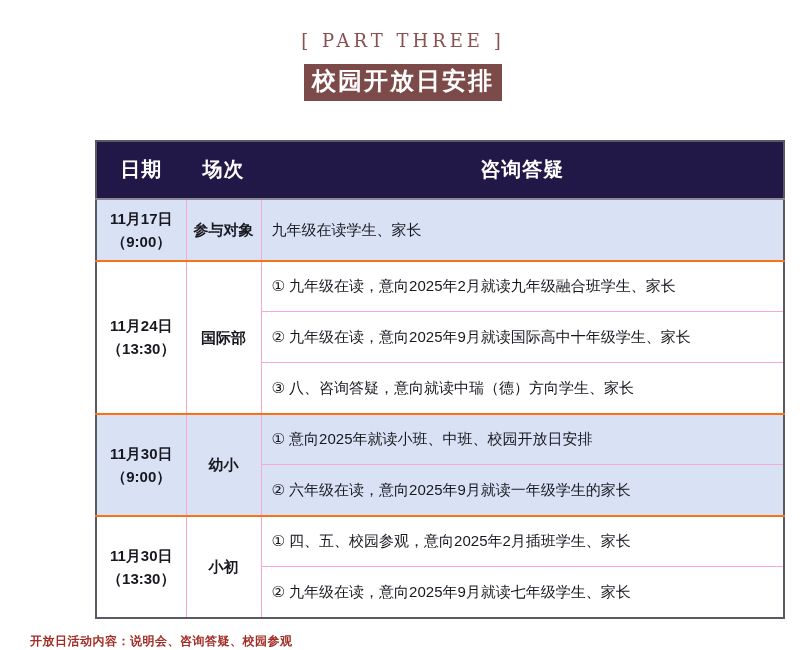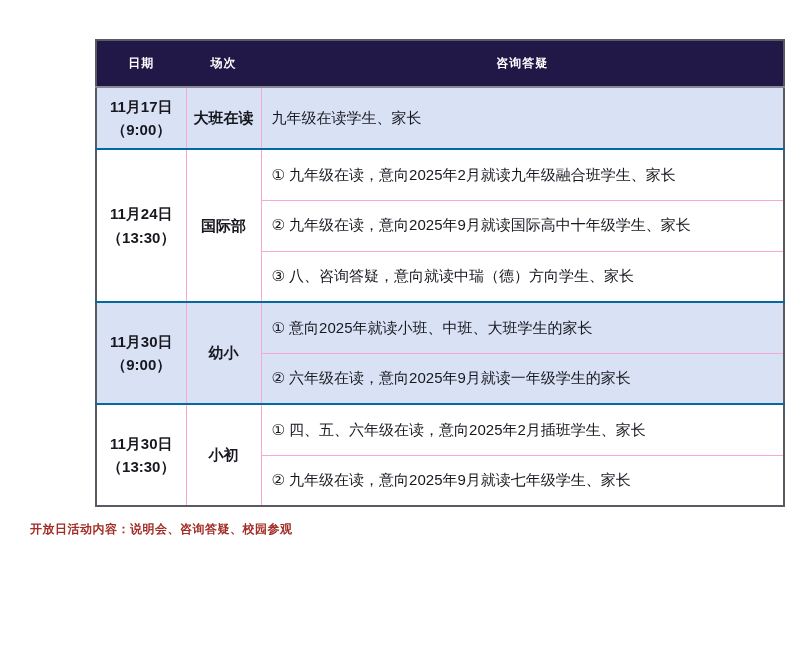--- a/index.html
+++ b/index.html
@@ -40,35 +40,35 @@
     margin: 39px 0 0 95px;
     border: 2px solid #5a5a64;
   }
   table.schedule col.c-date { width: 90px; }
   table.schedule col.c-session { width: 75px; }
   table.schedule col.c-part { width: 523px; }
 
   table.schedule th {
     background: #221847;
     color: #ffffff;
-    font-size: 12px;
+    font-size: 20px;
     font-weight: bold;
-    height: 47px;
+    height: 58px;
     border: 1px solid #221847;
     border-bottom: 2px solid #8a8a92;
     letter-spacing: 1px;
   }
   table.schedule td {
     border: 1px solid #f9a8d4;
     font-size: 15px;
     color: #17171f;
     height: 51px;
     vertical-align: middle;
   }
-  table.schedule tr.group-start > td { border-top: 2px solid #0369a1; }
+  table.schedule tr.group-start > td { border-top: 2px solid #f97316; }
   table.schedule tbody tr:first-child > td { border-top: none; }
 
   td.date-cell, td.session-cell {
     text-align: center;
     font-weight: bold;
     line-height: 1.55;
   }
   td.participant-cell {
     text-align: left;
     padding-left: 10px;
@@ -85,42 +85,46 @@
     font-size: 12px;
     font-weight: bold;
     letter-spacing: 0.5px;
   }
 </style>
 </head>
 <body>
 
 <div class="page">
 
+  <div class="part-label">[ PART THREE ]</div>
 
+  <div class="title-wrap">
+    <span class="title-bar">校园开放日安排</span>
+  </div>
 
   <table class="schedule">
     <colgroup>
       <col class="c-date">
         <col class="c-session">
         <col class="c-part">
     </colgroup>
     <thead>
       <tr>
         <th>日期</th>
         <th>场次</th>
         <th>咨询答疑</th>
       </tr>
     </thead>
     <tbody id="schedule-body">
         <tr class="shaded group-start tall">
           <td class="date-cell" rowspan="1">
             <div>11月17日</div>
             <div>（9:00）</div>
           </td>
-          <td class="session-cell" rowspan="1">大班在读</td>
+          <td class="session-cell" rowspan="1">参与对象</td>
           <td class="participant-cell">九年级在读学生、家长</td>
         </tr>
         <tr class="plain group-start">
           <td class="date-cell" rowspan="3">
             <div>11月24日</div>
             <div>（13:30）</div>
           </td>
           <td class="session-cell" rowspan="3">国际部</td>
           <td class="participant-cell">① 九年级在读，意向2025年2月就读九年级融合班学生、家长</td>
         </tr>
@@ -129,32 +133,32 @@
         </tr>
         <tr class="plain">
           <td class="participant-cell">③ 八、咨询答疑，意向就读中瑞（德）方向学生、家长</td>
         </tr>
         <tr class="shaded group-start">
           <td class="date-cell" rowspan="2">
             <div>11月30日</div>
             <div>（9:00）</div>
           </td>
           <td class="session-cell" rowspan="2">幼小</td>
-          <td class="participant-cell">① 意向2025年就读小班、中班、大班学生的家长</td>
+          <td class="participant-cell">① 意向2025年就读小班、中班、校园开放日安排</td>
         </tr>
         <tr class="shaded">
           <td class="participant-cell">② 六年级在读，意向2025年9月就读一年级学生的家长</td>
         </tr>
         <tr class="plain group-start">
           <td class="date-cell" rowspan="2">
             <div>11月30日</div>
             <div>（13:30）</div>
           </td>
           <td class="session-cell" rowspan="2">小初</td>
-          <td class="participant-cell">① 四、五、六年级在读，意向2025年2月插班学生、家长</td>
+          <td class="participant-cell">① 四、五、校园参观，意向2025年2月插班学生、家长</td>
         </tr>
         <tr class="plain">
           <td class="participant-cell">② 九年级在读，意向2025年9月就读七年级学生、家长</td>
         </tr>
       </tbody>
   </table>
 
   <div class="footer-note">开放日活动内容：说明会、咨询答疑、校园参观</div>
 
 </div>

